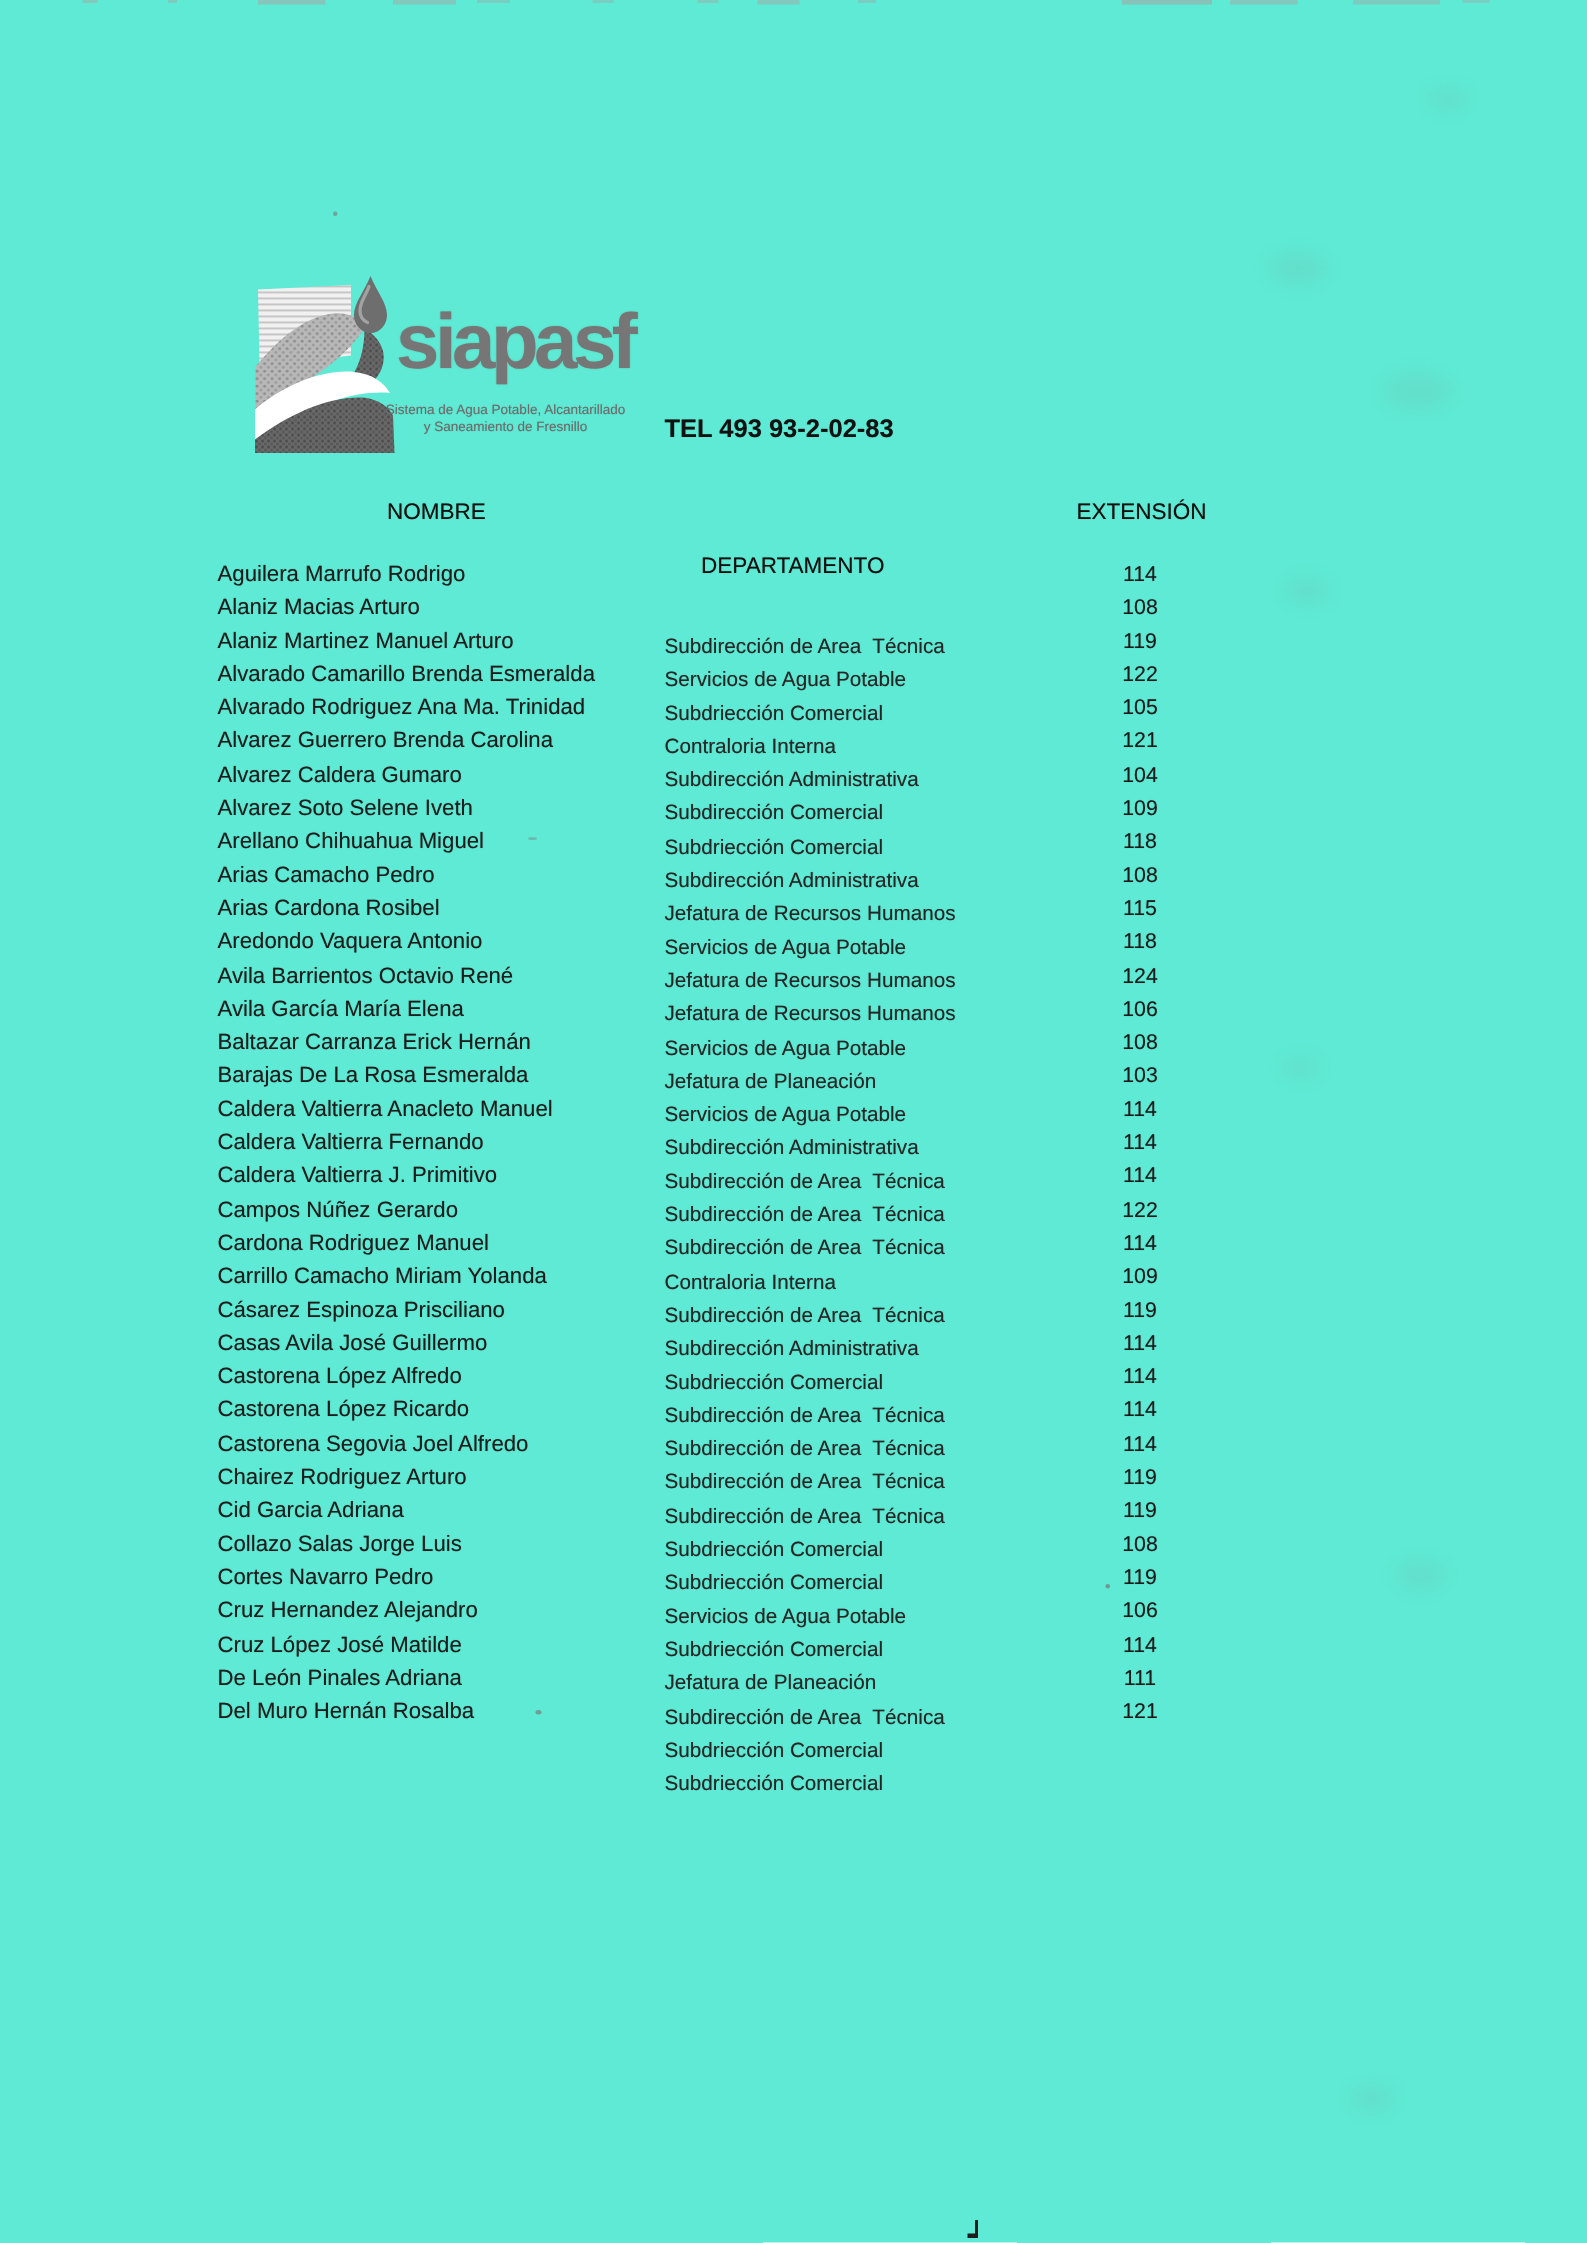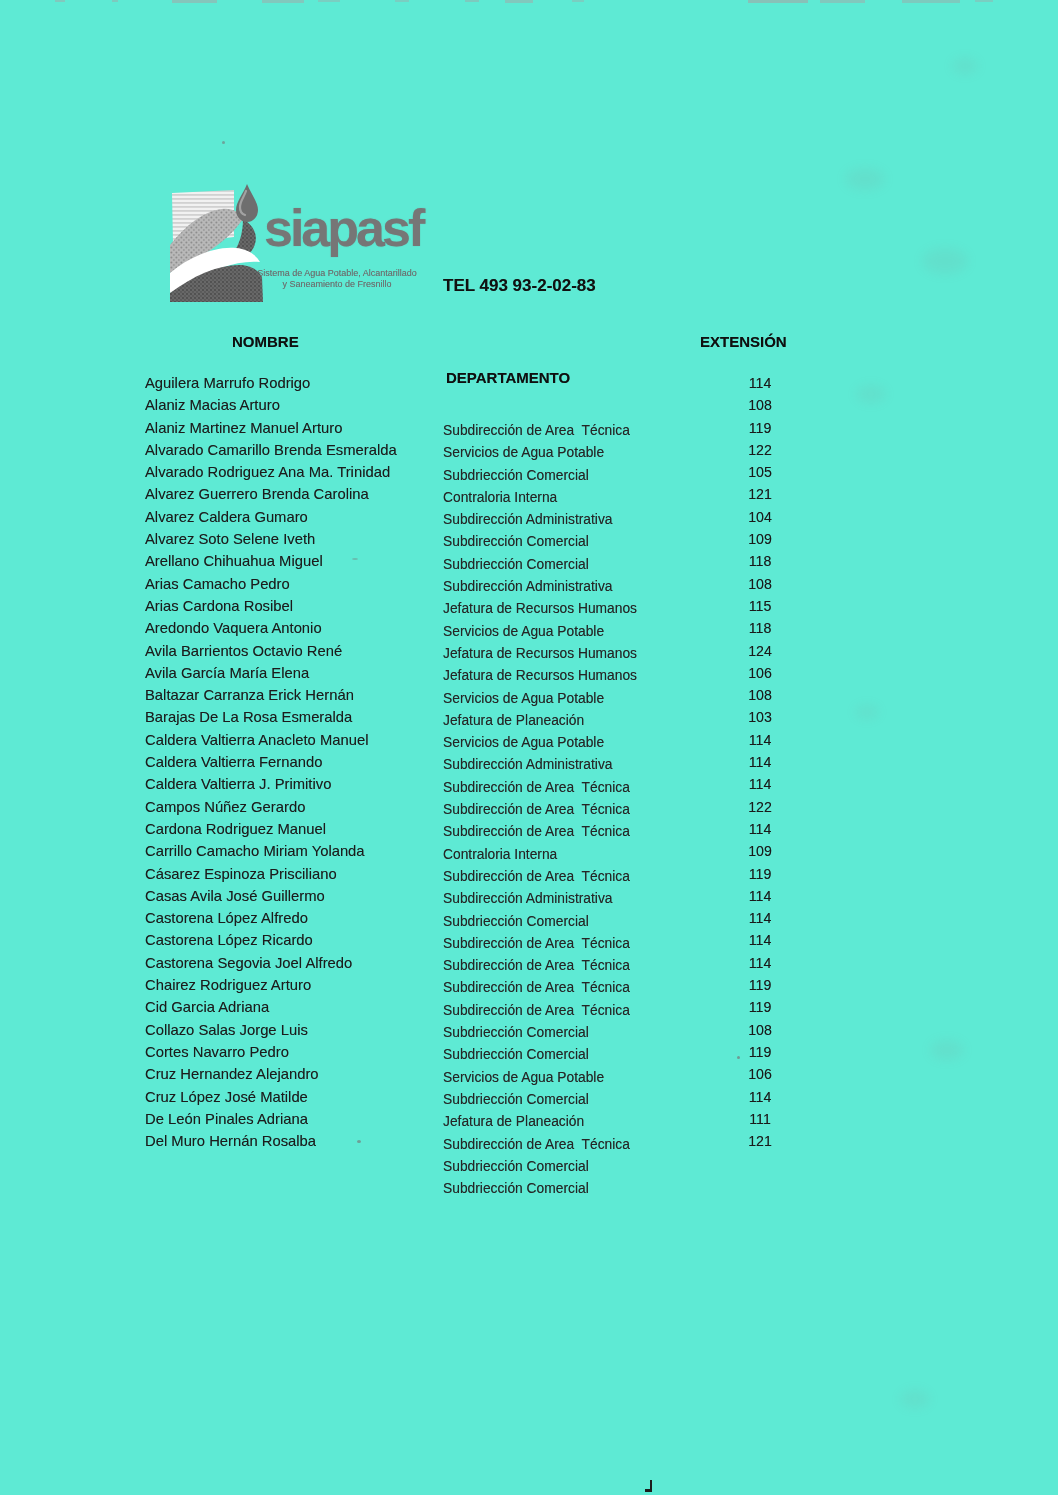--- a/index.html
+++ b/index.html
@@ -54,23 +54,23 @@
     color: #111;
     text-shadow: 0 0 0.5px rgba(0,0,0,0.4);
     margin-top: 20px;
   }
 
   
   .col-headers { position: absolute; top: 333px; left: 0; width: 100%; }
   .col-header {
     position: absolute;
     font-size: 15px;
-    font-weight: 700;
+    font-weight: 400;
     color: #0f0f0f;
-    text-align: left;
+    text-align: center;
     text-shadow: 0 0 0.5px rgba(0,0,0,0.45);
   }
   .col-header.nombre { left: 232px; width: 118px; }
   .col-header.departamento { left: 446px; width: 165px; margin-top: 36px; }
   .col-header.extension { left: 700px; width: 122px; }
 
   .table-rows {
     position: absolute;
     top: 375px;
     left: 0;

